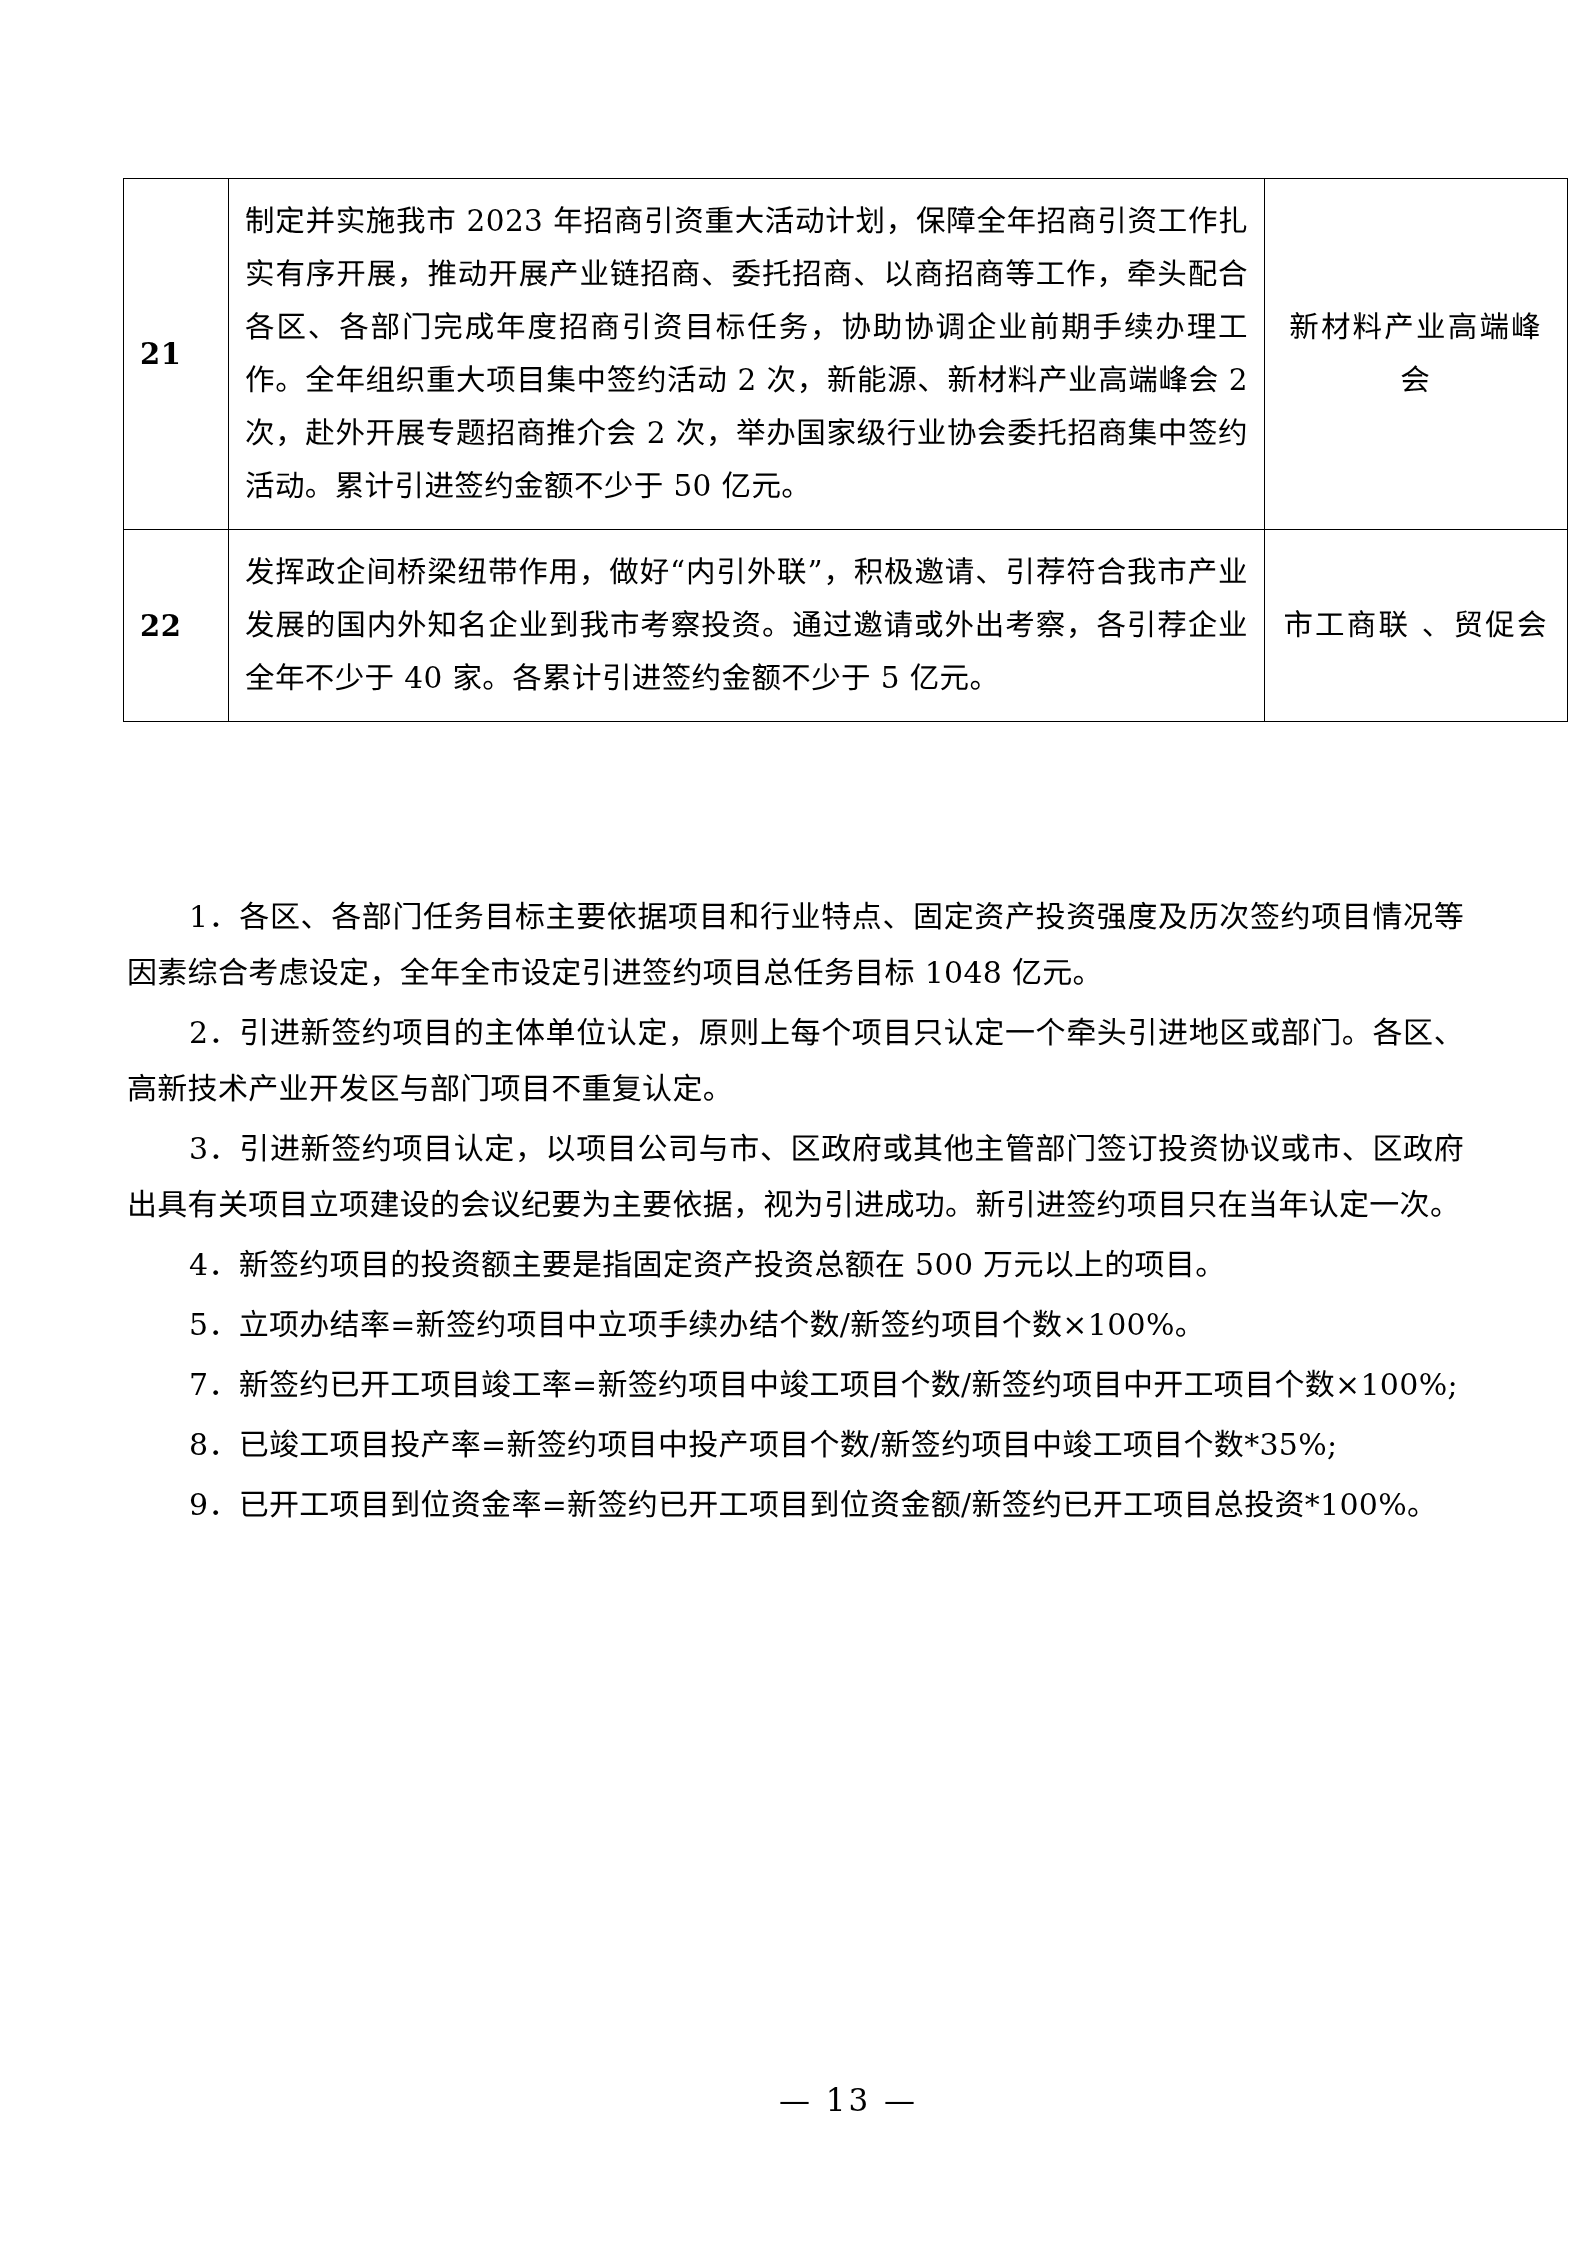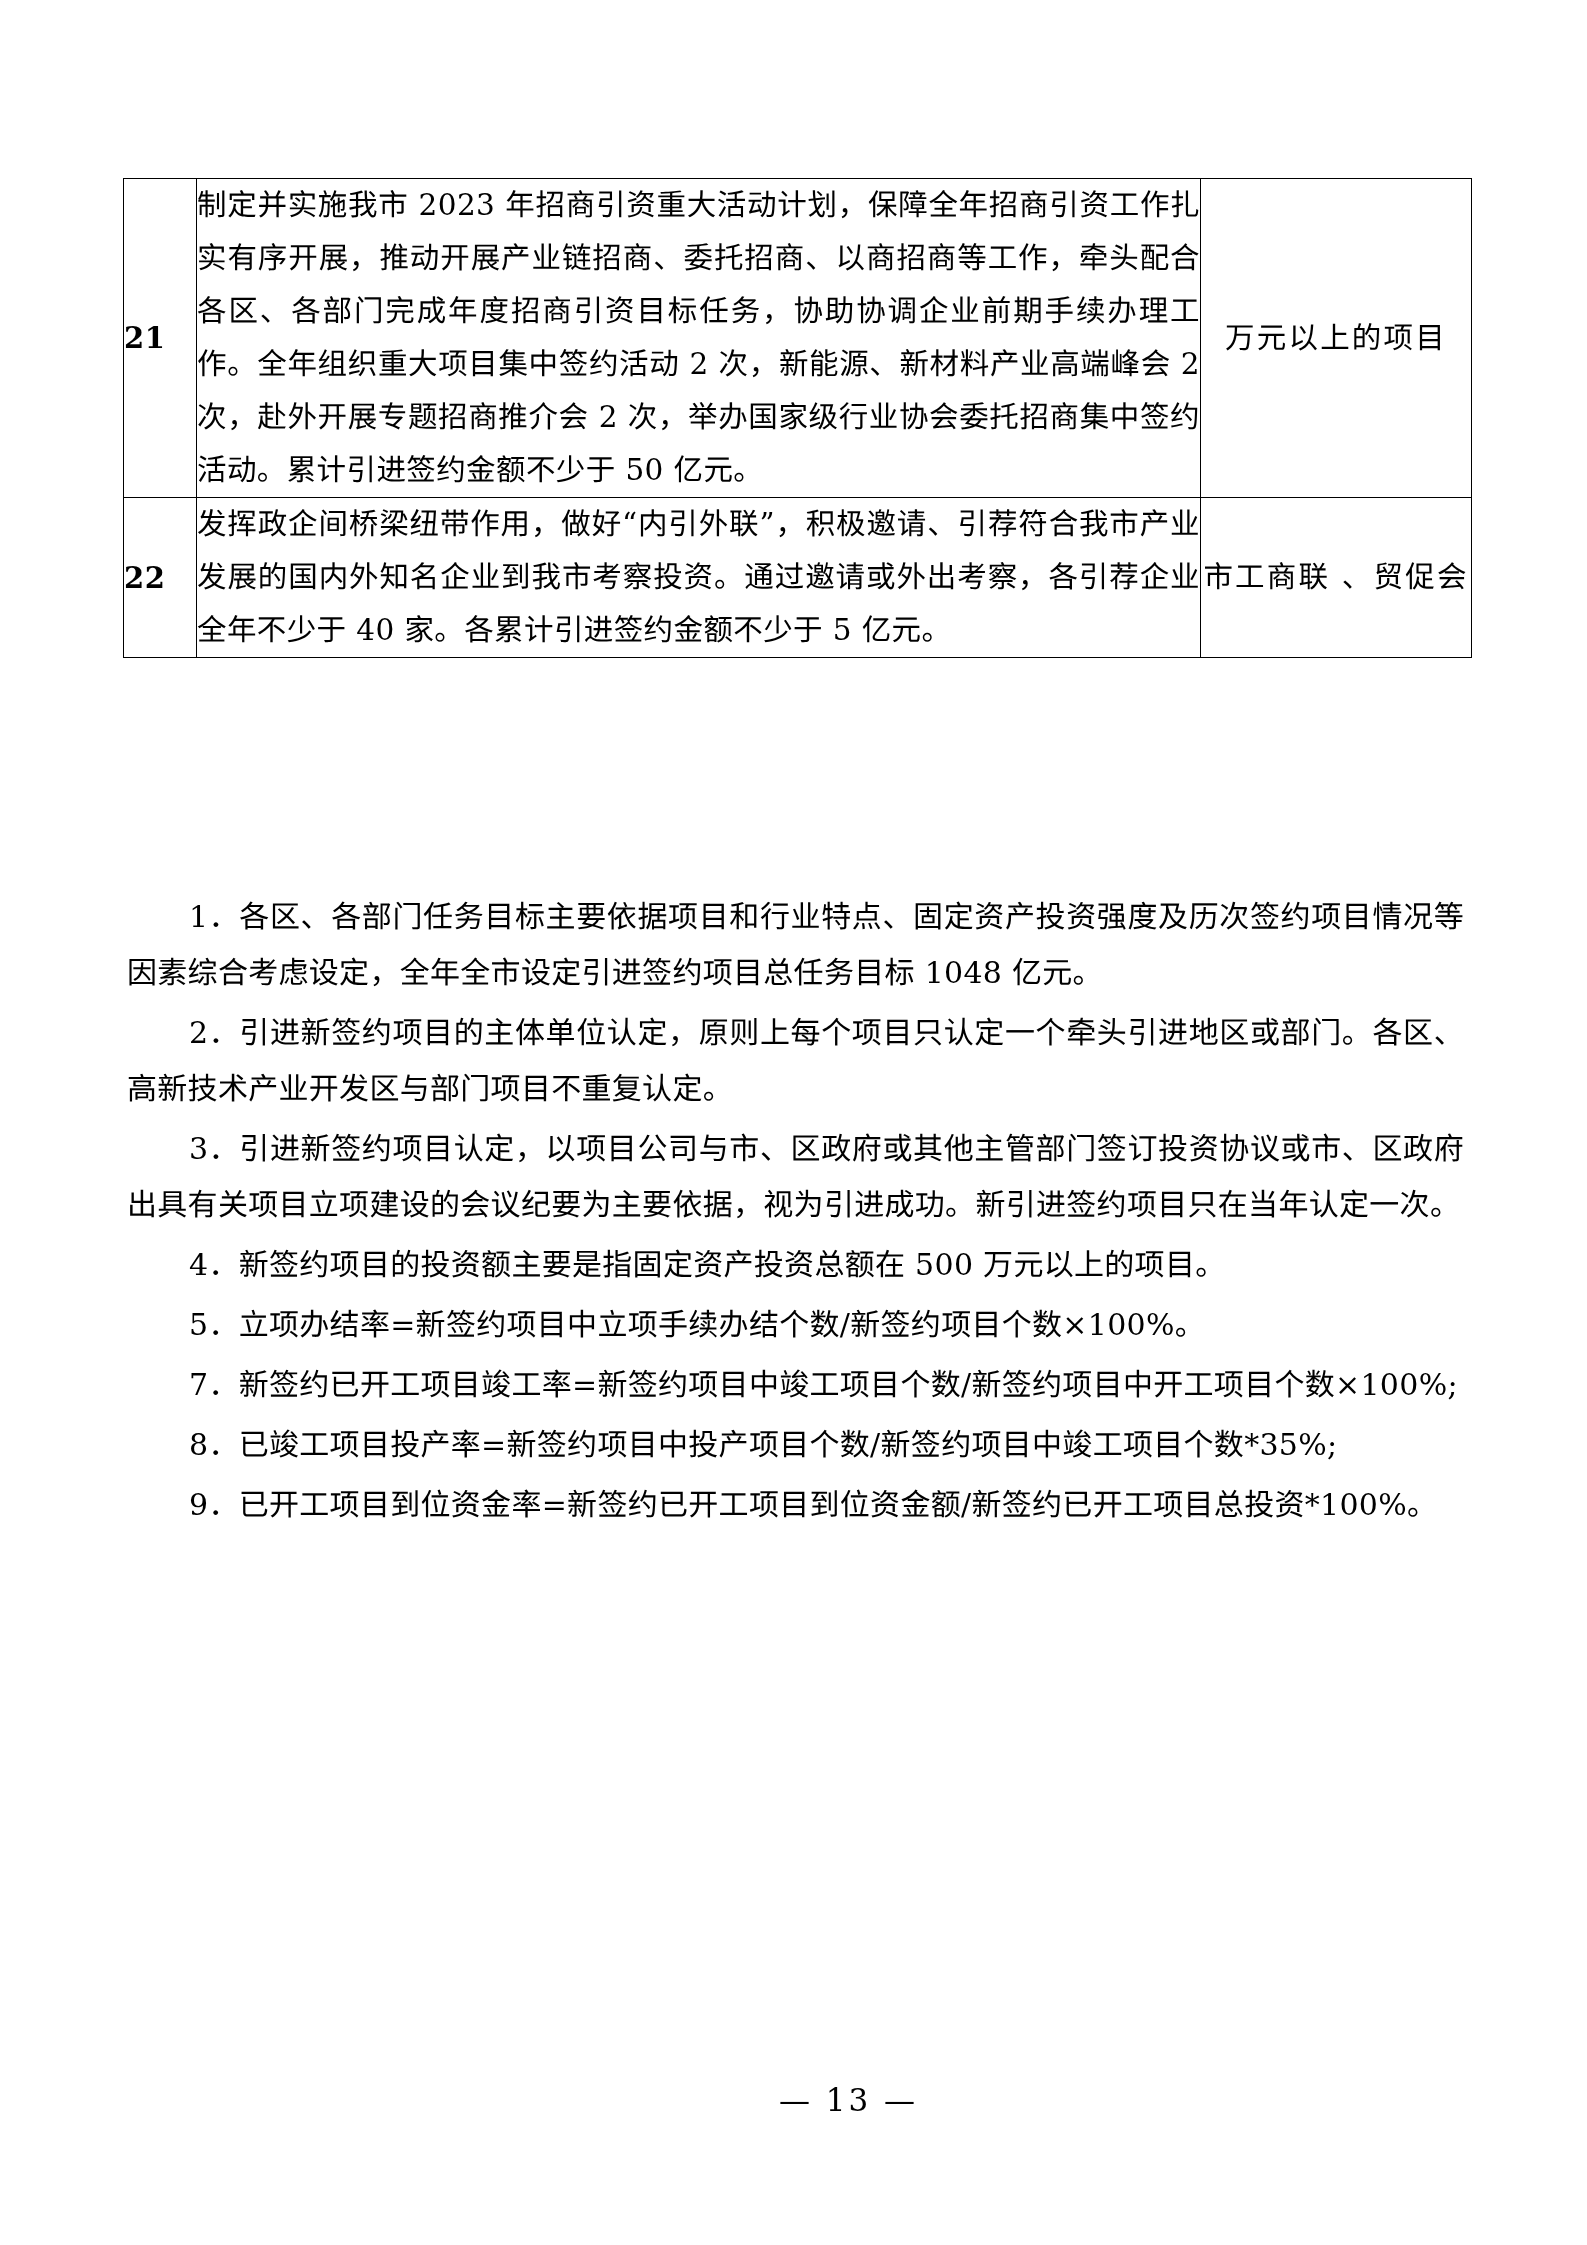--- a/index.html
+++ b/index.html
@@ -32,21 +32,21 @@
     position: absolute;
     left: 123px;
     top: 178px;
     width: 1345px;
     border-collapse: collapse;
     table-layout: fixed;
   }
   .task-table td {
     border: 1.6px solid #000000;
     vertical-align: middle;
-    padding: 0;
+    padding: 16px;
   }
   .col-no    { width: 72px; }
   .col-task  { width: 1003px; }
   .col-dept  { width: 270px; }
 
   .cell-no {
     text-align: left;
     font-family: "DejaVu Serif", "Liberation Serif", serif;
     font-size: 29px;
     font-weight: 700;
@@ -109,21 +109,21 @@
 </head>
 <body>
 
 <div class="page">
 
   <table class="task-table">
     <tbody>
       <tr>
         <td class="col-no cell-no">21</td>
         <td class="col-task cell-task">制定并实施我市 2023 年招商引资重大活动计划，保障全年招商引资工作扎实有序开展，推动开展产业链招商、委托招商、以商招商等工作，牵头配合各区、各部门完成年度招商引资目标任务，协助协调企业前期手续办理工作。全年组织重大项目集中签约活动 2 次，新能源、新材料产业高端峰会 2 次，赴外开展专题招商推介会 2 次，举办国家级行业协会委托招商集中签约活动。累计引进签约金额不少于 50 亿元。</td>
-        <td class="col-dept cell-dept">万元以上的项目</td>
+        <td class="col-dept cell-dept">新材料产业高端峰会</td>
       </tr>
       <tr>
         <td class="col-no cell-no">22</td>
         <td class="col-task cell-task">发挥政企间桥梁纽带作用，做好“内引外联”，积极邀请、引荐符合我市产业发展的国内外知名企业到我市考察投资。通过邀请或外出考察，各引荐企业全年不少于 40 家。各累计引进签约金额不少于 5 亿元。</td>
         <td class="col-dept cell-dept">市工商联 、贸促会</td>
       </tr>
     </tbody>
   </table>
 
   <div class="notes">

